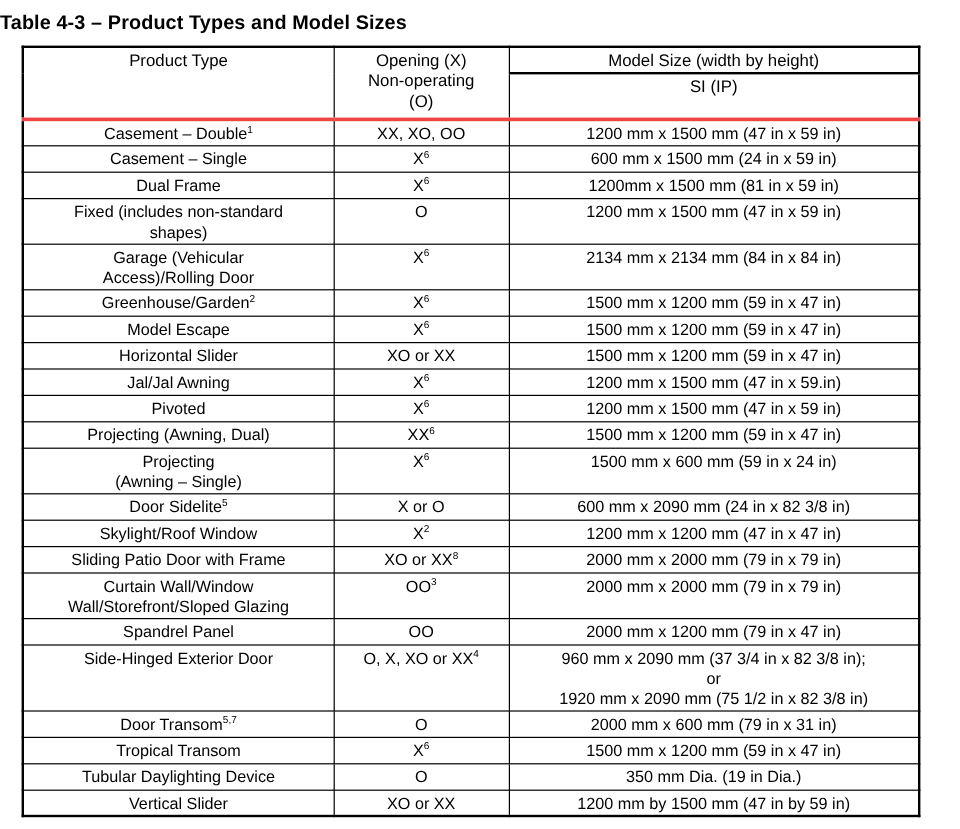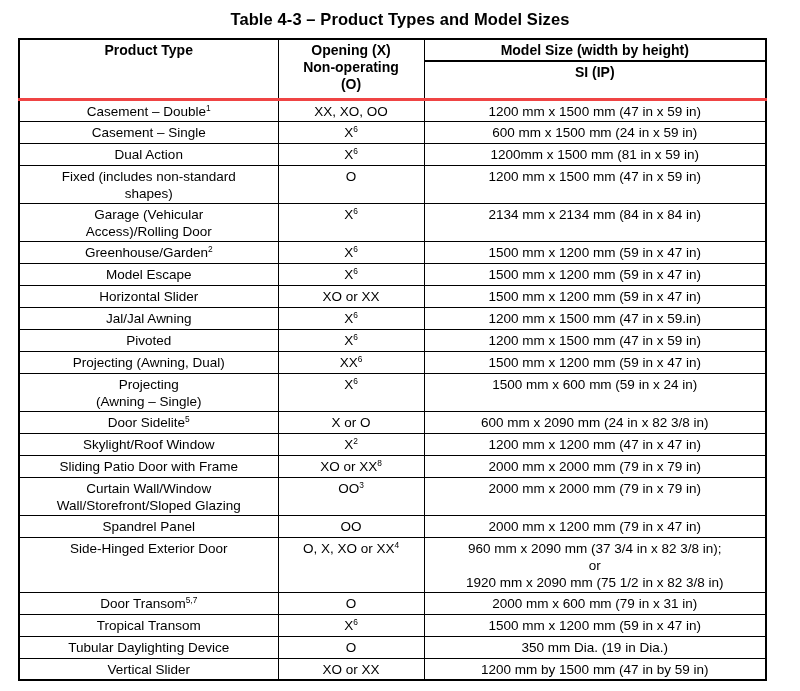--- a/index.html
+++ b/index.html
@@ -5,21 +5,21 @@
   * { box-sizing: border-box; }
   html, body {
     margin: 0; padding: 0;
     width: 800px; height: 691px;
     background: #ffffff;
     color: #000000;
     font-family: "Liberation Sans", sans-serif;
   }
   .page { width: 800px; height: 691px; overflow: hidden; }
   .doc-title {
-    text-align: center;
+    text-align: left;
     font-weight: bold;
     font-size: 16.5px;
     padding-top: 10px;
     letter-spacing: 0.1px;
   }
   table.product-table {
     border-collapse: collapse;
     table-layout: fixed;
     width: 747px;
     margin: 9px 0 0 18px;
@@ -30,21 +30,21 @@
   col.c3 { width: 342px; }
   th, td {
     border: 1px solid #000;
     text-align: center;
     vertical-align: top;
     padding: 2px 4px 1px 4px;
     font-size: 13.5px;
     line-height: 17px;
     overflow: hidden;
   }
-  th { font-weight: bold; font-size: 14px; }
+  th { font-weight: normal; font-size: 14px; }
   .th-model { border-bottom: 2px solid #000; height: 22px; margin-top: 12px; }
   .th-si { height: 38px; margin-left: 18px; }
   tbody tr:first-child > td { border-top: 3px solid #ef4444; }
   td { height: 22px; }
   sup { font-size: 0.62em; vertical-align: super; line-height: 0; }
 </style>
 </head>
 <body>
 
 <div class="page">
@@ -71,21 +71,21 @@
         <td>Casement – Double<sup>1</sup></td>
         <td>XX, XO, OO</td>
         <td>1200 mm x 1500 mm (47 in x 59 in)</td>
       </tr>
       <tr>
         <td>Casement – Single</td>
         <td>X<sup>6</sup></td>
         <td>600 mm x 1500 mm (24 in x 59 in)</td>
       </tr>
       <tr>
-        <td>Dual Action</td>
+        <td>Dual Frame</td>
         <td>X<sup>6</sup></td>
         <td>1200mm x 1500 mm (81 in x 59 in)</td>
       </tr>
       <tr>
         <td>Fixed (includes non-standard<br>shapes)</td>
         <td>O</td>
         <td>1200 mm x 1500 mm (47 in x 59 in)</td>
       </tr>
       <tr>
         <td>Garage (Vehicular<br>Access)/Rolling Door</td>

